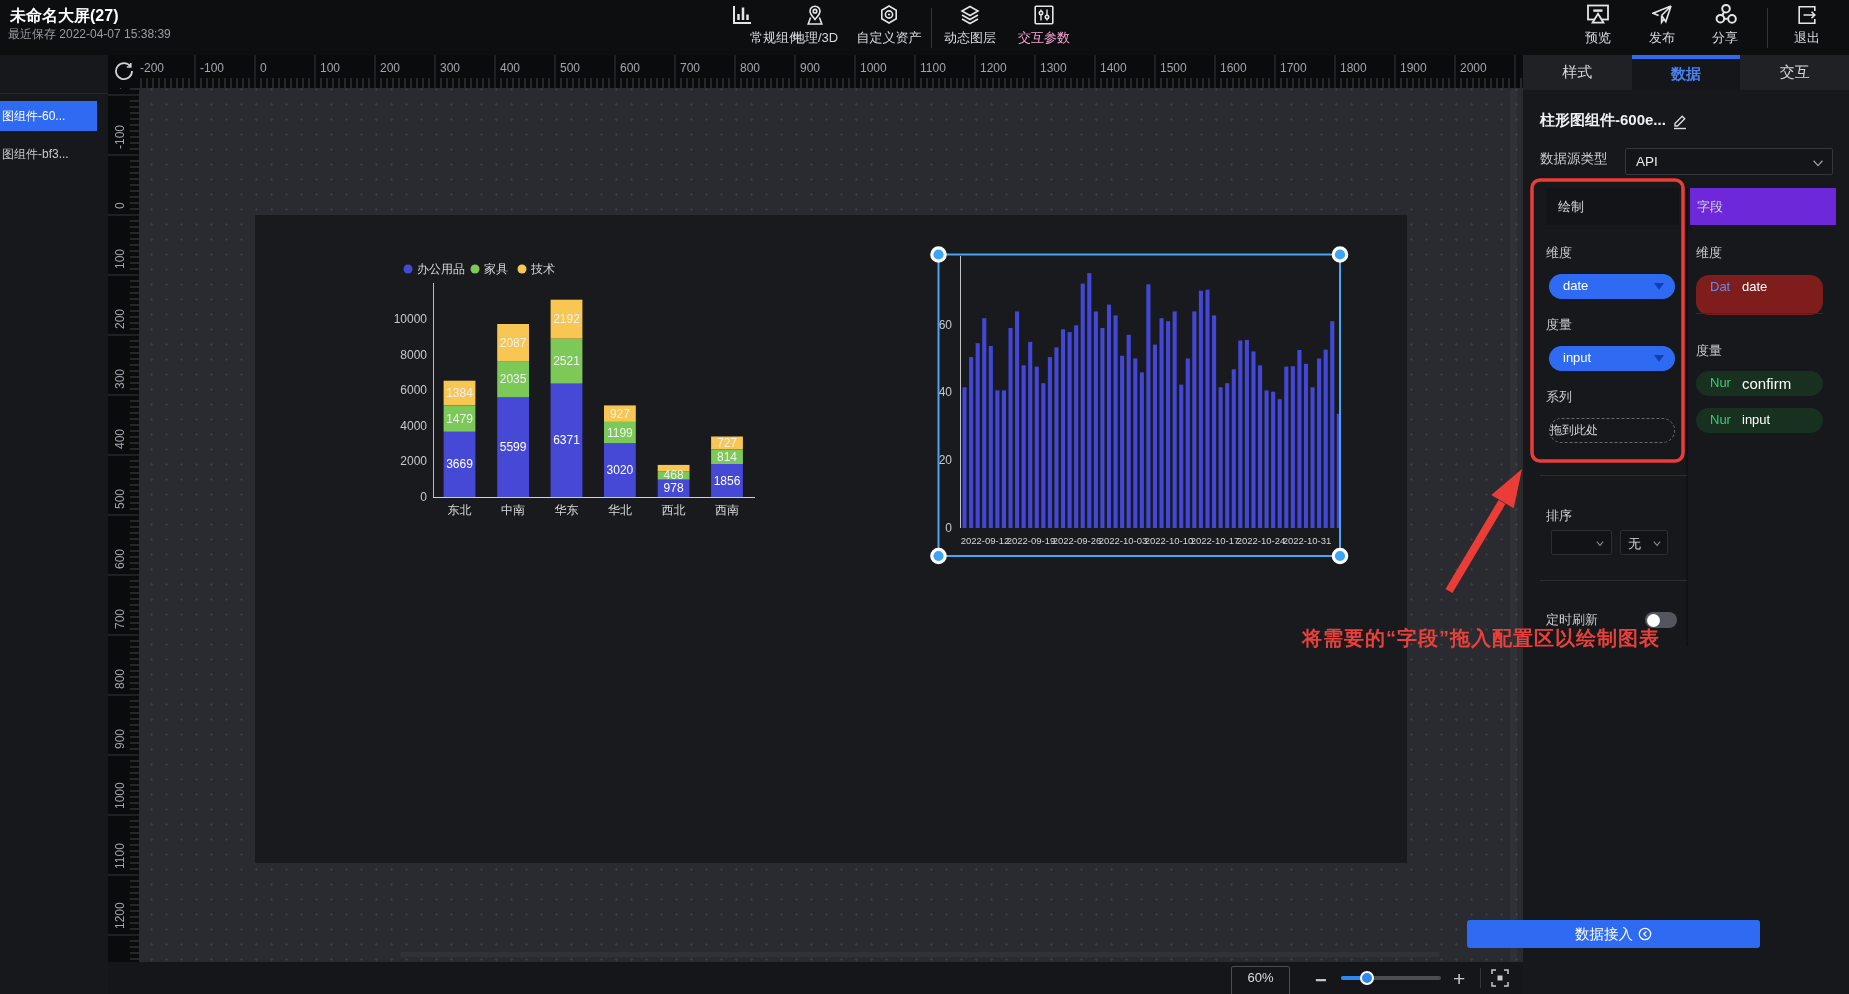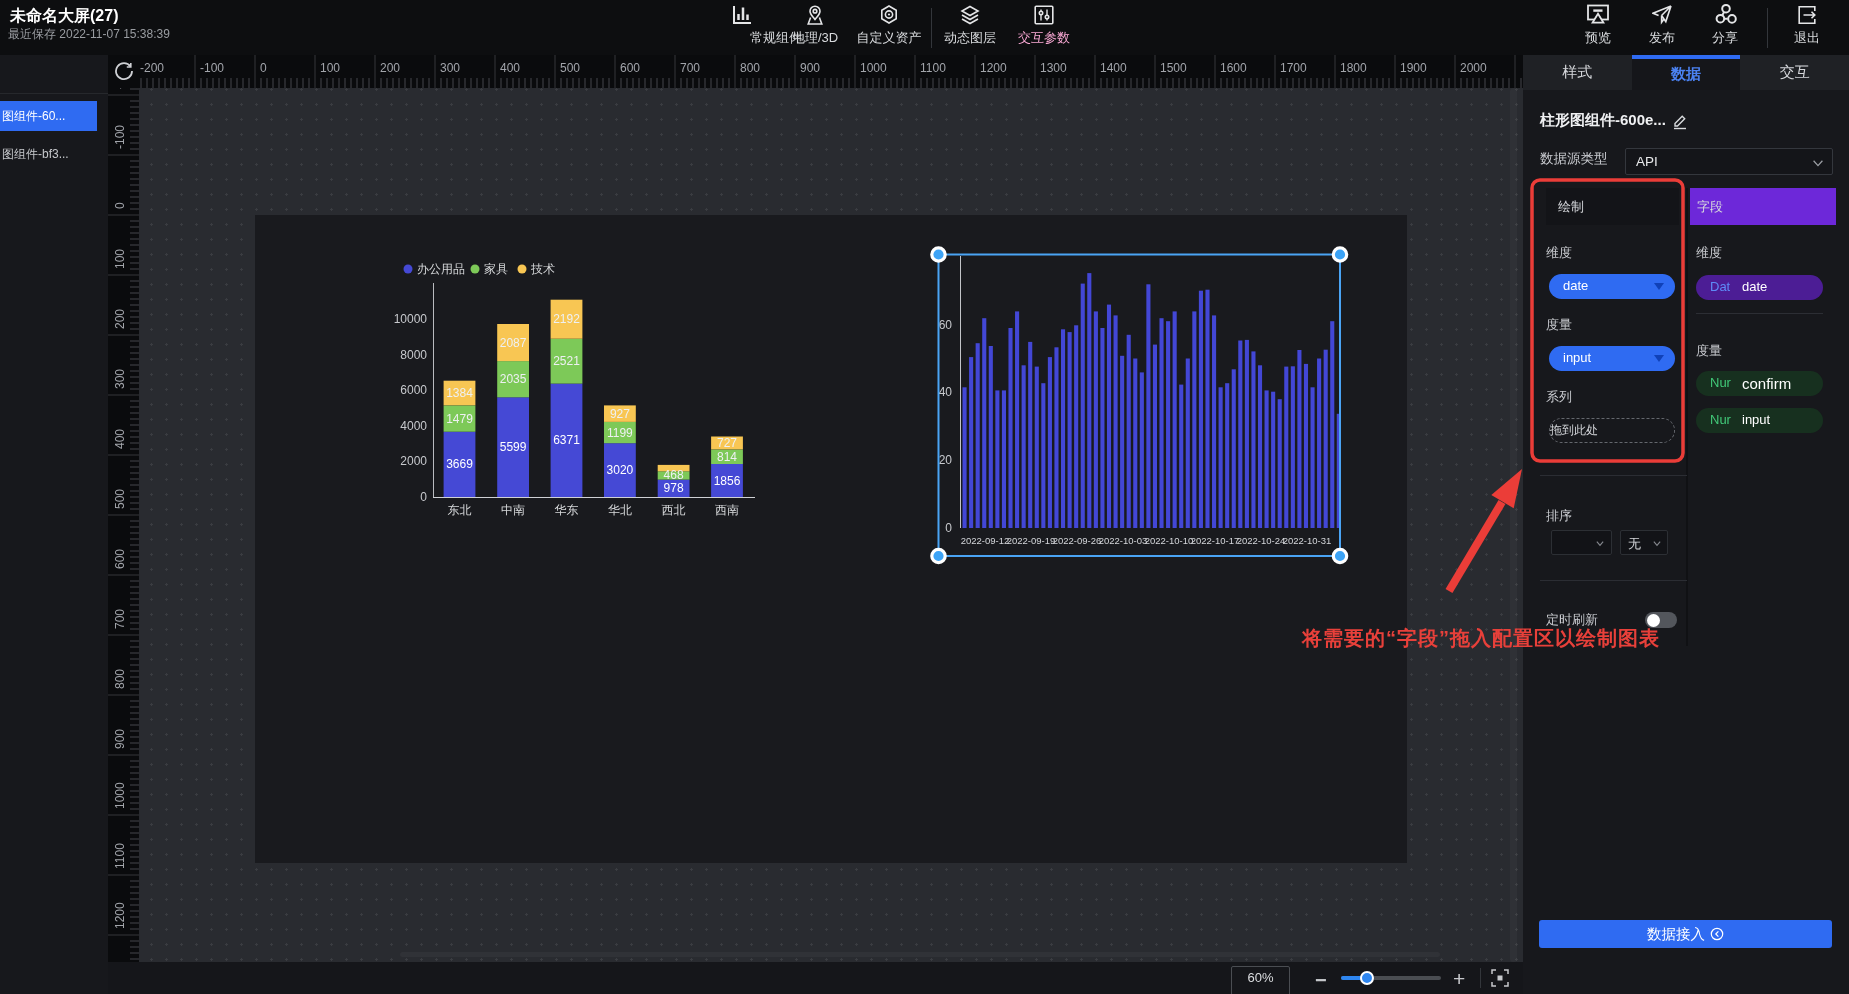--- a/index.html
+++ b/index.html
@@ -1,20 +1,20 @@
 <!DOCTYPE html>
 <html><head><meta charset="utf-8">
 <style>
 *{margin:0;padding:0}
 html,body{width:1849px;height:994px;overflow:hidden;background:#0d0e10;font-family:"Liberation Sans",sans-serif}
 </style></head>
 <body>
 <div style="position:absolute;left:1523px;top:55px;width:326px;height:939px;background:#17181c"></div>
 <div style="position:absolute;left:10px;top:6px;font-size:16px;font-weight:bold;color:#fff">未命名大屏(27)</div>
-<div style="position:absolute;left:8px;top:26px;font-size:12px;color:#9a9da2">最近保存 2022-11-07 15:38:39</div>
+<div style="position:absolute;left:8px;top:26px;font-size:12px;color:#9a9da2">最近保存 2022-04-07 15:38:39</div>
 <svg style="position:absolute;left:732px;top:5px" width="20" height="20" viewBox="0 0 20 20" fill="none" stroke="#e4e5e7" stroke-width="1.6">
     <path d="M2 1v17h17" stroke-width="2"></path>
     <path d="M6.5 9v6" stroke-width="2.5"></path>
     <path d="M11 2.5V15" stroke-width="2.5"></path>
     <path d="M15.5 9.5V15" stroke-width="2.5"></path>
   </svg>
 <div style="position:absolute;left:682px;top:29px;width:120px;text-align:right;font-size:13px;color:#d8dadd">常规组件</div>
 <svg style="position:absolute;left:805px;top:5px" width="20" height="20" viewBox="0 0 20 20" fill="none" stroke="#e4e5e7" stroke-width="1.6">
     <path d="M10 1.2a5 5 0 0 1 5 5c0 3-2.7 5.2-5 8.3-2.3-3.1-5-5.3-5-8.3a5 5 0 0 1 5-5z"></path>
     <circle cx="10" cy="6.2" r="1.8"></circle>
@@ -547,21 +547,21 @@
 <div style="position:absolute;left:1546px;top:316px;font-size:13px;color:#c9cbd0;z-index:20">度量</div>
 <div style="position:absolute;left:1549px;top:346px;width:126px;height:25px;background:#2f6bf2;border-radius:13px;z-index:20">
     <span style="position:absolute;left:14px;top:4px;font-size:13px;color:#fff">input</span>
     <svg style="position:absolute;right:11px;top:9px" width="10" height="8" viewBox="0 0 10 8">
       <path d="M0 0h10L5 7z" fill="#1041b8"></path>
     </svg>
   </div>
 <div style="position:absolute;left:1546px;top:388px;font-size:13px;color:#c9cbd0;z-index:20">系列</div>
 <div style="position:absolute;left:1549px;top:418px;width:126px;height:25px;border:1px dashed #64676d;border-radius:13px;z-index:20;box-sizing:border-box;text-align:left"><span style="font-size:12px;color:#d6d8dc;line-height:23px">拖到此处</span></div>
 <div style="position:absolute;left:1696px;top:244px;font-size:13px;color:#c9cbd0;z-index:20">维度</div>
-<div style="position:absolute;left:1696px;top:275px;width:127px;height:25px;background:#4c1d95;border-radius:13px;z-index:20">
+<div style="position:absolute;left:1696px;top:275px;width:127px;height:40px;background:#7f1d1d;border-radius:13px;z-index:20">
     <span style="position:absolute;left:14px;top:4px;font-size:13px;color:#5e8bf7">Dat</span>
     <span style="position:absolute;left:46px;top:4px;font-size:13px;color:#fff">date</span>
   </div>
 <div style="position:absolute;left:1696px;top:313px;width:127px;height:1px;background:#2c2e34;z-index:20"></div>
 <div style="position:absolute;left:1696px;top:342px;font-size:13px;color:#c9cbd0;z-index:20">度量</div>
 <div style="position:absolute;left:1696px;top:371px;width:127px;height:25px;background:#17301f;border-radius:13px;z-index:20">
     <span style="position:absolute;left:14px;top:4px;font-size:13px;color:#41c878">Nur</span>
     <span style="position:absolute;left:46px;top:4px;font-size:15px;color:#fff">confirm</span>
   </div>
 <div style="position:absolute;left:1696px;top:408px;width:127px;height:25px;background:#17301f;border-radius:13px;z-index:20">
@@ -579,21 +579,21 @@
     <span style="position:absolute;left:7px;top:4px;font-size:13px;color:#d6d8dc">无</span>
     <svg style="position:absolute;right:5px;top:8px" width="10" height="9" viewBox="0 0 10 10" fill="none" stroke="#85888e" stroke-width="1.3">
       <path d="m1.5 3 3.5 4 3.5-4"></path>
     </svg>
   </div>
 <div style="position:absolute;left:1540px;top:580px;width:147px;height:1px;background:#2b2d33;z-index:20"></div>
 <div style="position:absolute;left:1546px;top:611px;font-size:13px;color:#c9cbd0;z-index:20">定时刷新</div>
 <div style="position:absolute;left:1645px;top:612px;width:32px;height:16px;background:#53565c;border-radius:8px;z-index:20">
     <div style="position:absolute;left:1.5px;top:1.5px;width:13px;height:13px;background:#fff;border-radius:50%"></div>
   </div>
-<div style="position:absolute;left:1539px;top:920px;width:293px;height:28px;background:#2f6bf2;border-radius:3px;z-index:20">
+<div style="position:absolute;left:1467px;top:920px;width:293px;height:28px;background:#2f6bf2;border-radius:3px;z-index:20">
     <span style="position:absolute;left:108px;top:5px;font-size:14.5px;color:#fff">数据接入</span>
     <svg style="position:absolute;left:171px;top:7px" width="14" height="14" viewBox="0 0 14 14" fill="none" stroke="#fff" stroke-width="1.2">
       <circle cx="7" cy="7" r="5.7"></circle>
       <path d="m8.4 4.4-2.6 2.6 2.6 2.6"></path>
     </svg>
   </div>
 <svg style="position:absolute;left:0;top:0;z-index:50;pointer-events:none" width="1849" height="994">
     <circle cx="408" cy="269" r="4.5" fill="#4549d5"></circle>
     <text x="417" y="273" fill="#d8dadc" font-size="12">办公用品</text>
     <circle cx="475" cy="269" r="4.5" fill="#7dc958"></circle>

